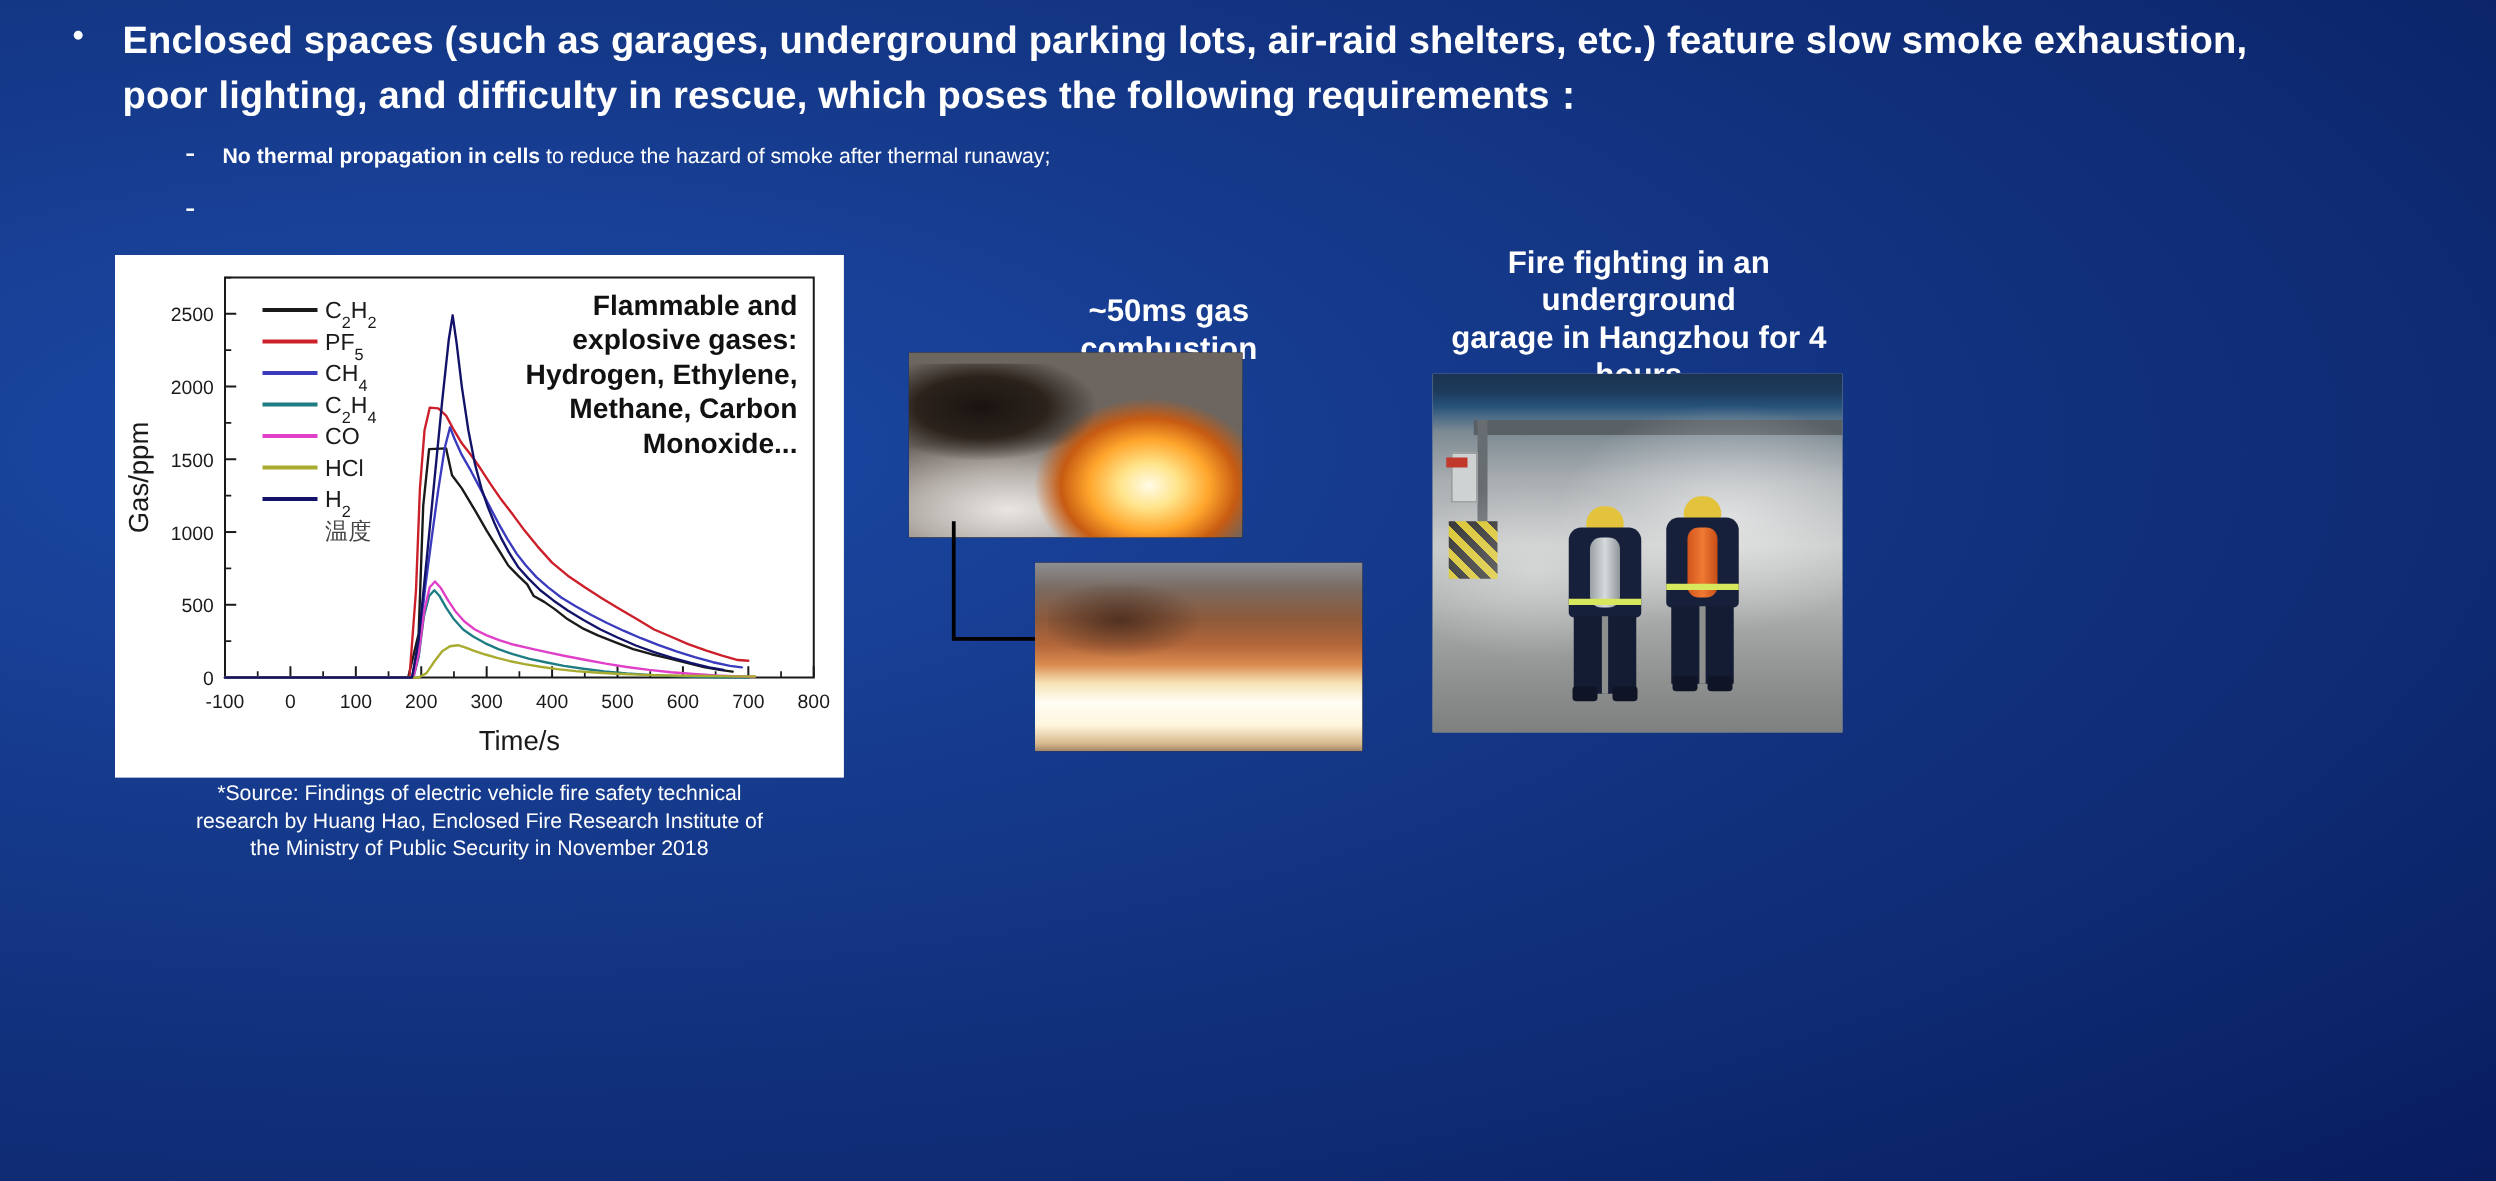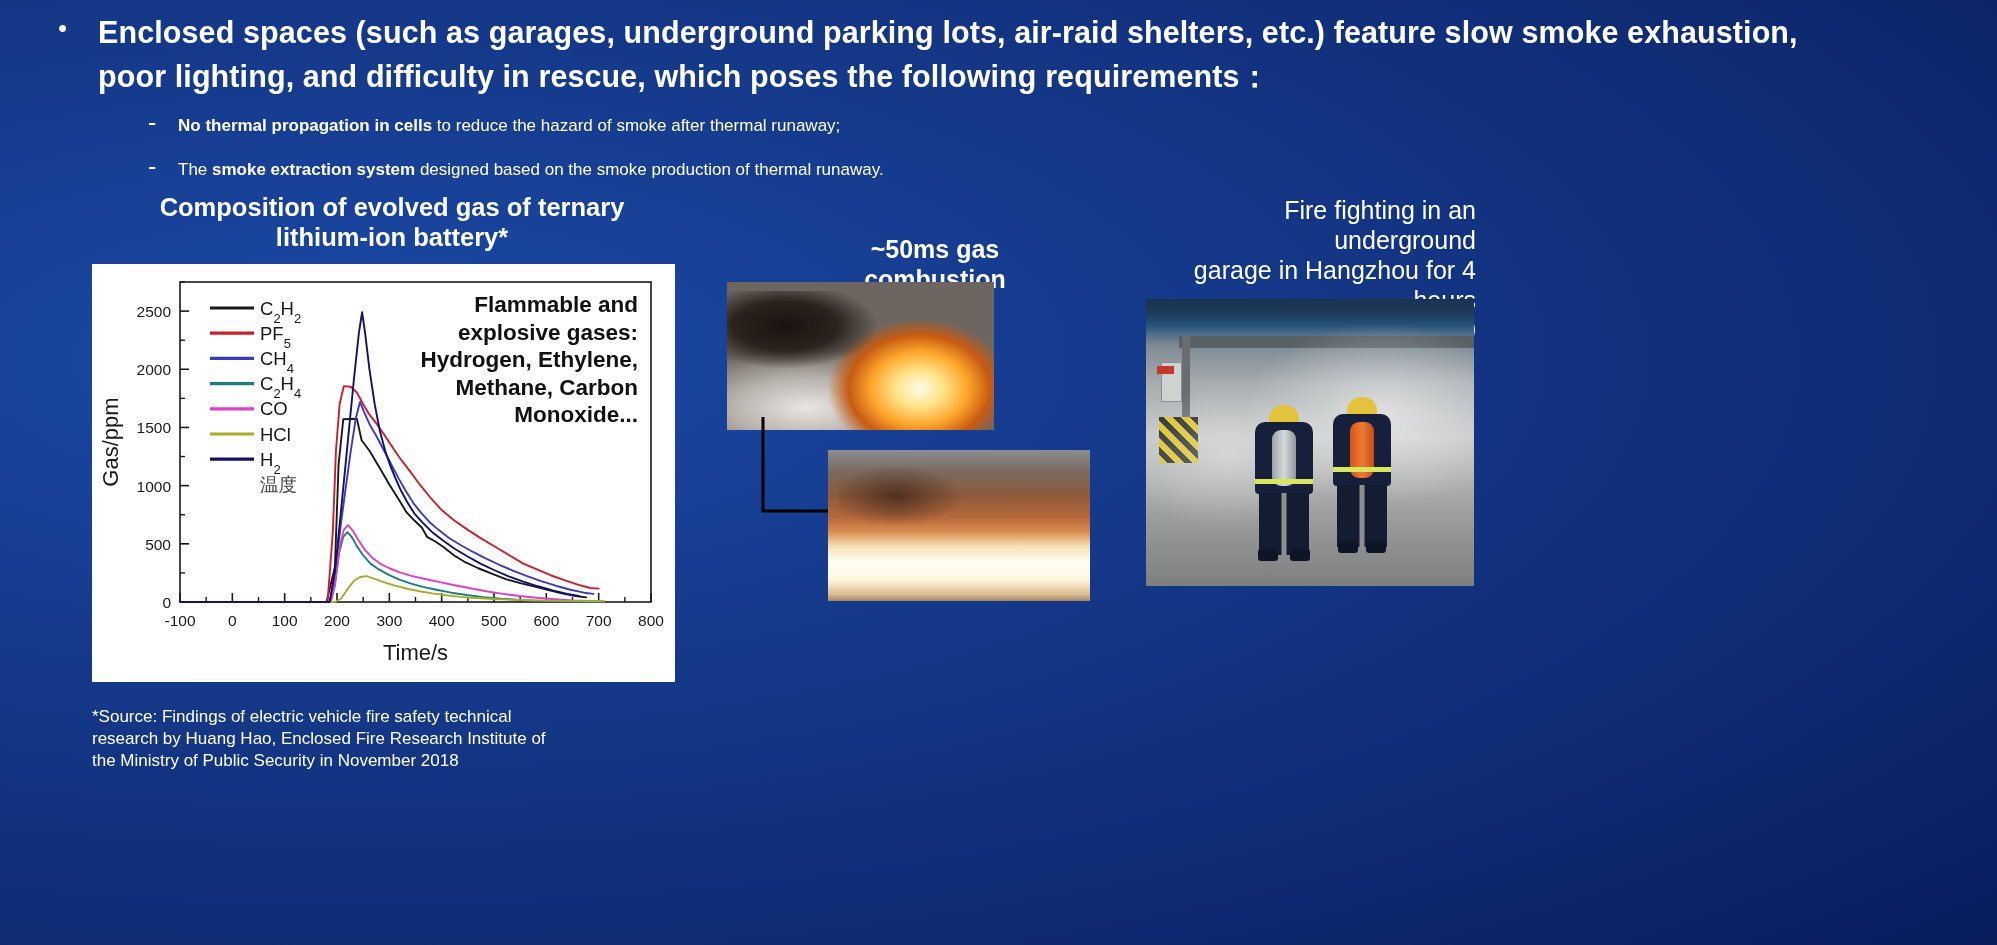--- a/index.html
+++ b/index.html
@@ -62,22 +62,23 @@
     color: #ffffff;
   }
   #chart-card {
     margin-top: 12px;
     width: 583px; height: 418px;
     background: #ffffff;
     position: relative;
   }
   #chart-svg { display: block; width: 583px; height: 418px; }
   .src-note {
-    margin-top: 24px;
+    margin-top: 2px;
     width: 583px;
+    text-align: center;
     font-size: 17px;
     line-height: 1.28;
     color: #ffffff;
   }
 
   
   #mid-block { position: absolute; left: 725px; top: 210px; width: 440px; }
   .mid-caption {
     position: absolute;
     left: 80px; top: 6px; width: 260px;
@@ -119,21 +120,21 @@
   }
   .fire-b::after {
     content:"";
     position:absolute; left:4%; top:8%; width:55%; height:45%;
     background: radial-gradient(ellipse 60% 60% at 40% 50%, rgba(60,35,25,.75) 0%, rgba(90,50,30,0) 75%);
   }
 
   
   #right-block { position: absolute; left: 1146px; top: 195px; width: 660px; }
   .right-caption {
-    text-align: right; font-size: 25px; font-weight: 400; line-height: 1.2;
+    text-align: center; font-size: 25px; font-weight: 700; line-height: 1.2;
     width: 330px; margin-left: 0;
   }
   #photo-right {
     position: absolute; left: 0px; top: 104px;
     width: 328px; height: 287px;
     overflow: hidden;
     background: #9a9a9a;
   }
   .garage {
     position: absolute; inset: 0;
@@ -210,30 +211,25 @@
       </span>
     </div>
 
     <div class="sub-wrap">
       <div class="bullet-l2">
         <span class="b-dash">-</span>
         <span class="b-text-l2"><b>No thermal propagation in cells</b><span> to reduce the hazard of smoke after thermal runaway;</span></span>
       </div>
       <div class="bullet-l2">
         <span class="b-dash">-</span>
-        <span class="b-text-l2"><span>The </span><b>smoke extraction system</b><span> designed based on the smoke production of thermal runaway.</span></span>
       </div>
     </div>
   </div>
 
   <div id="chart-block">
-    <div class="panel-caption">
-      <span>Composition of evolved gas of ternary</span><br>
-      <span>lithium-ion battery*</span>
-    </div>
 
     <div id="chart-card">
       <svg id="chart-svg" viewBox="0 0 583 418">
           <rect x="0" y="0" width="583" height="418" fill="#ffffff"></rect>
           <rect x="88" y="18" width="471" height="320" fill="none" stroke="#1a1a1a" stroke-width="1.6"></rect>
           <line x1="88" y1="338" x2="97" y2="338" stroke="#1a1a1a" stroke-width="1.6"></line>
           <text x="79" y="344" text-anchor="end" font-size="15.5" font-family="&quot;Liberation Sans&quot;, sans-serif" fill="#1a1a1a">0</text>
           <line x1="88" y1="279.8181818181818" x2="97" y2="279.8181818181818" stroke="#1a1a1a" stroke-width="1.6"></line>
           <text x="79" y="285.8181818181818" text-anchor="end" font-size="15.5" font-family="&quot;Liberation Sans&quot;, sans-serif" fill="#1a1a1a">500</text>
           <line x1="88" y1="221.63636363636363" x2="97" y2="221.63636363636363" stroke="#1a1a1a" stroke-width="1.6"></line>

